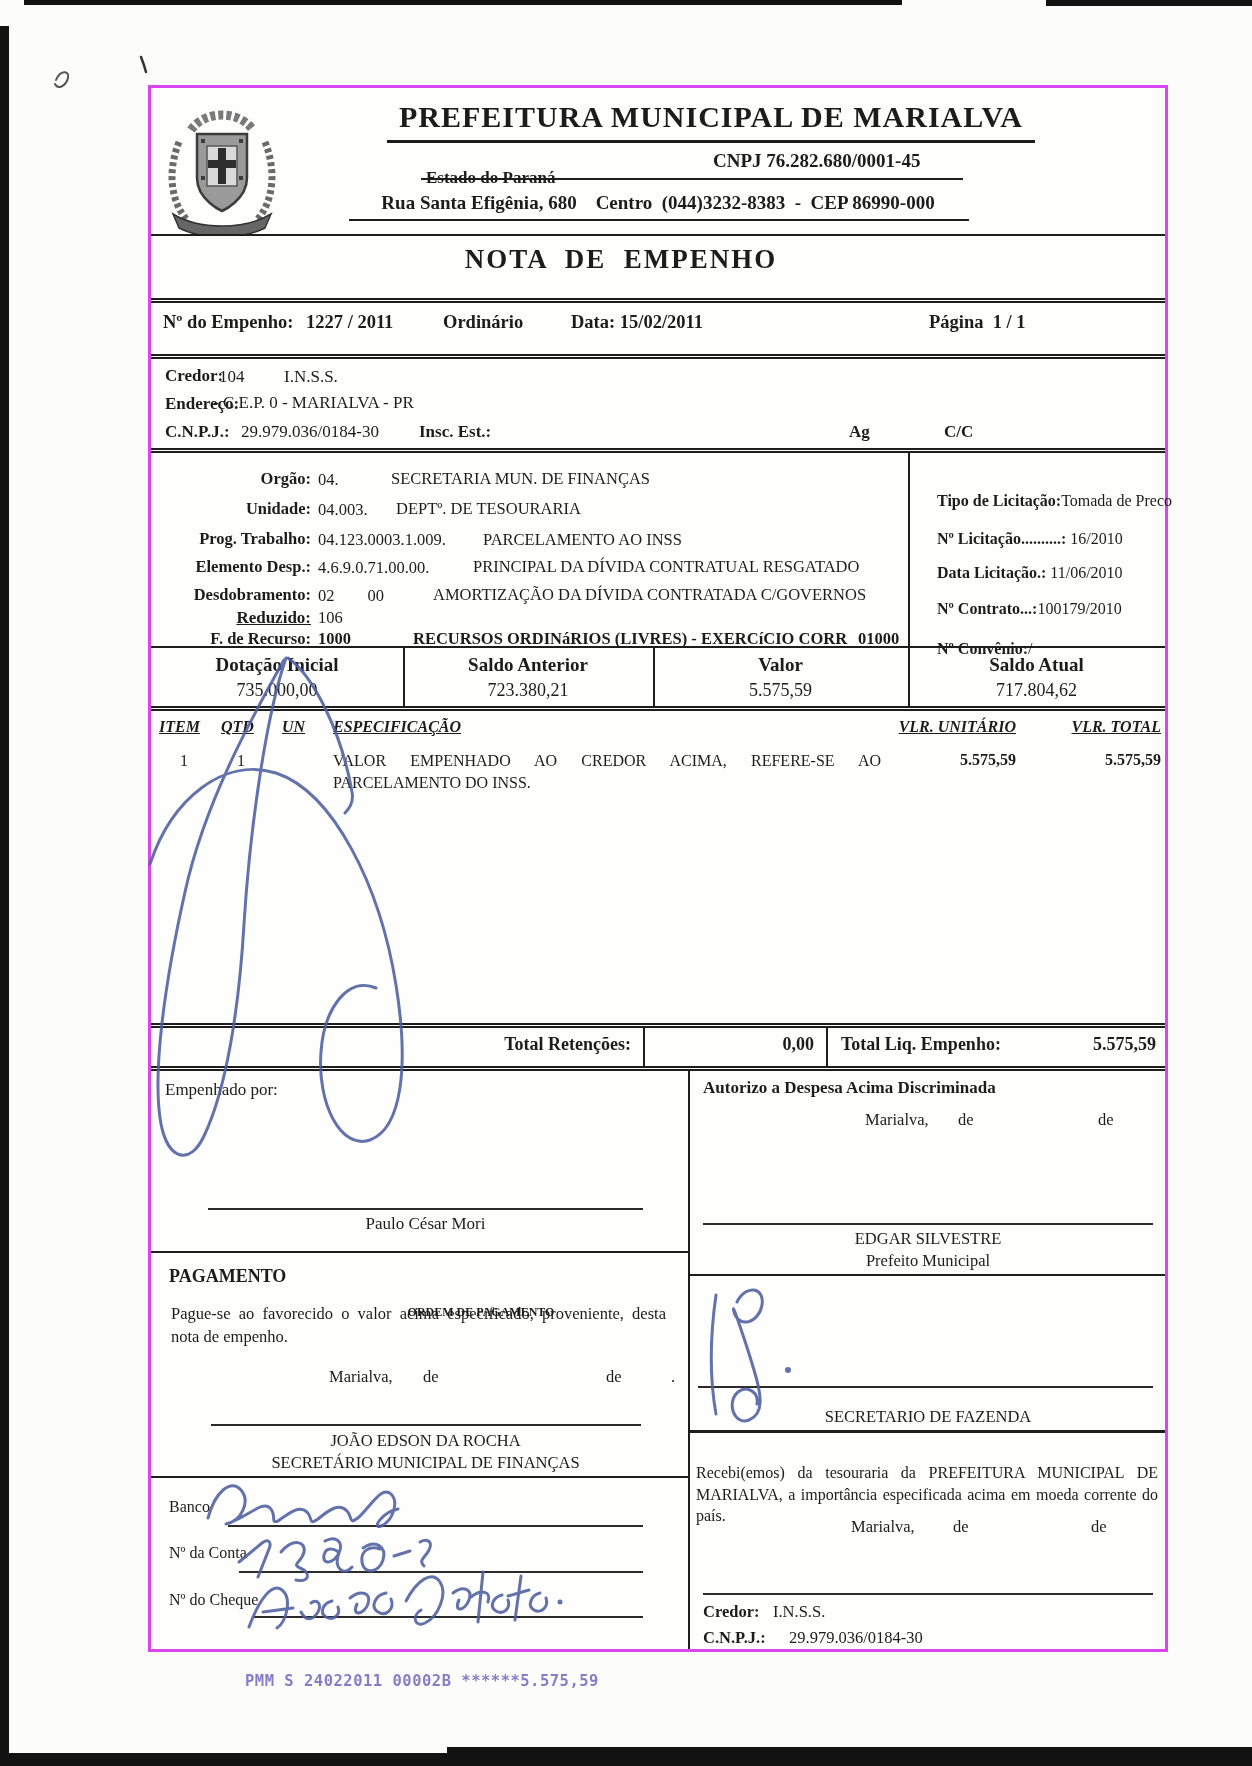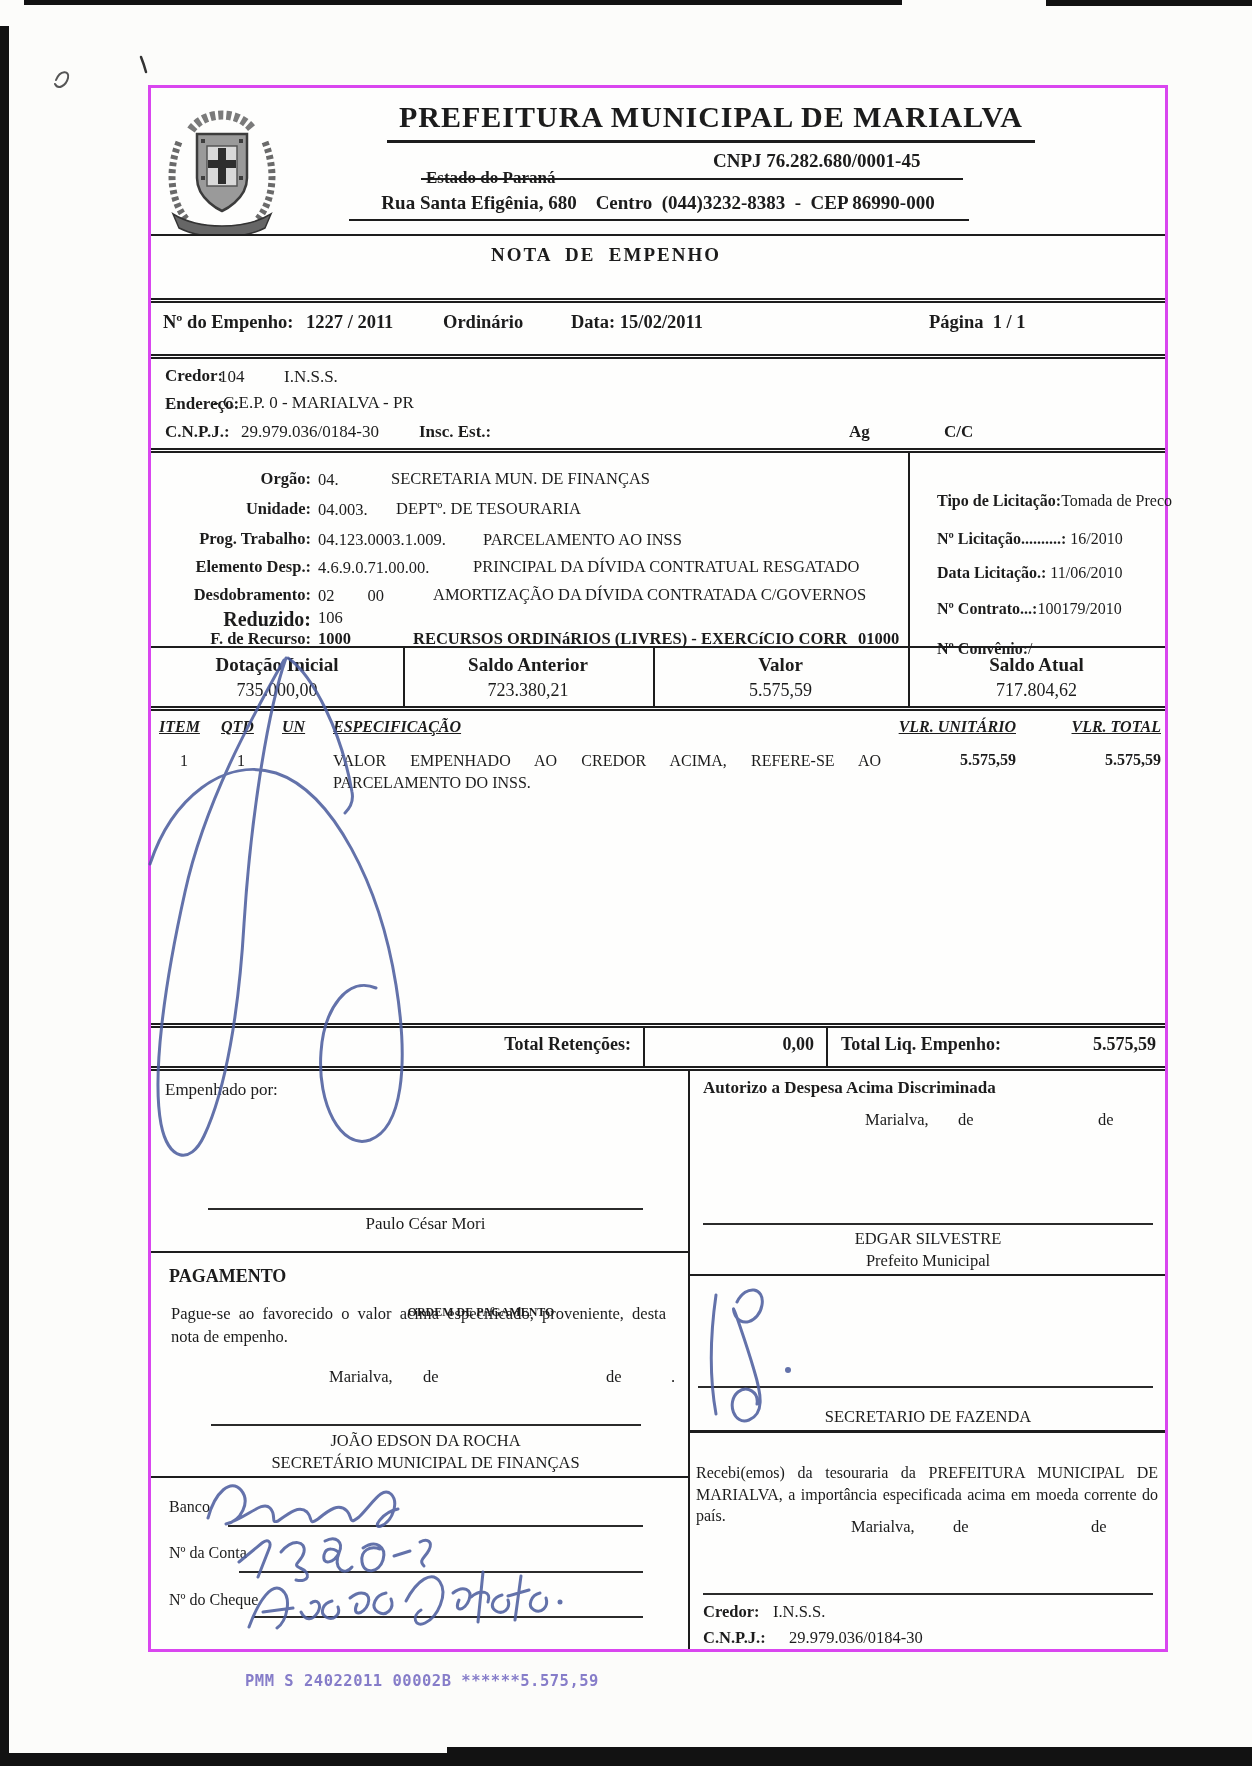--- a/index.html
+++ b/index.html
@@ -56,21 +56,21 @@
   <div class="t b c" style="left:230px;top:12px;width:660px;font-size:30px;letter-spacing:1px;">PREFEITURA MUNICIPAL DE MARIALVA</div>
   <div class="hline" style="left:236px;top:52px;width:648px;height:3px;"></div>
   <div class="t b" style="left:275px;top:80px;font-size:17px;">Estado do Paraná</div>
   <div class="t b" style="left:562px;top:62px;font-size:19px;">CNPJ 76.282.680/0001-45</div>
   <div class="hline" style="left:270px;top:90px;width:542px;"></div>
   <div class="t b c" style="left:198px;top:104px;width:618px;font-size:19px;">Rua Santa Efigênia, 680    Centro  (044)3232-8383  -  CEP 86990-000</div>
   <div class="hline" style="left:198px;top:131px;width:620px;"></div>
 
   <div class="hline" style="left:0;top:146px;width:1014px;"></div>
 
-  <div class="t b c" style="left:0;top:156px;width:910px;font-size:19px;letter-spacing:2px;">NOTA  DE  EMPENHO</div>
+  <div class="t b c" style="left:0;top:156px;width:910px;font-size:27px;letter-spacing:2px;padding-left:15px;">NOTA  DE  EMPENHO</div>
   <div class="dline" style="left:0;top:210px;width:1014px;"></div>
 
   <div class="t b" style="left:12px;top:224px;font-size:18.5px;">Nº do Empenho:</div>
   <div class="t b" style="left:155px;top:224px;font-size:18.5px;">1227 / 2011</div>
   <div class="t b" style="left:292px;top:224px;font-size:18.5px;">Ordinário</div>
   <div class="t b" style="left:420px;top:224px;font-size:18.5px;">Data: 15/02/2011</div>
   <div class="t b" style="left:778px;top:224px;font-size:18.5px;">Página  1 / 1</div>
   <div class="dline" style="left:0;top:266px;width:1014px;"></div>
 
   <div class="t b" style="left:14px;top:278px;">Credor:</div>
@@ -98,21 +98,21 @@
   <div class="t" style="left:332px;top:443px;font-size:16.5px;">PARCELAMENTO AO INSS</div>
 
   <div class="t b r" style="left:0;top:470px;width:160px;font-size:16.5px;">Elemento Desp.:</div>
   <div class="t" style="left:167px;top:471px;font-size:16.5px;">4.6.9.0.71.00.00.</div>
   <div class="t" style="left:322px;top:470px;font-size:16.5px;">PRINCIPAL DA DÍVIDA CONTRATUAL RESGATADO</div>
 
   <div class="t b r" style="left:0;top:498px;width:160px;font-size:16.5px;">Desdobramento:</div>
   <div class="t" style="left:167px;top:499px;font-size:16.5px;">02        00</div>
   <div class="t" style="left:282px;top:498px;font-size:16.5px;">AMORTIZAÇÃO DA DÍVIDA CONTRATADA C/GOVERNOS</div>
 
-  <div class="t b r" style="left:0;top:520px;width:160px;font-size:20px;">Reduzido:</div>
+  <div class="t b r" style="left:0;top:520px;width:160px;font-size:17px;text-decoration:underline;">Reduzido:</div>
   <div class="t" style="left:167px;top:521px;font-size:16.5px;">106</div>
 
   <div class="t b r" style="left:0;top:542px;width:160px;font-size:16.5px;">F. de Recurso:</div>
   <div class="t b" style="left:167px;top:542px;font-size:16.5px;">1000</div>
   <div class="t b" style="left:262px;top:542px;font-size:16.5px;">RECURSOS ORDINáRIOS (LIVRES) - EXERCíCIO CORR</div>
   <div class="t b" style="left:707px;top:542px;font-size:16.5px;">01000</div>
 
   <div class="vline" style="left:757px;top:364px;height:194px;"></div>
   <div class="t" style="left:770px;top:386px;font-size:16px;">
     <span class="b">Tipo de Licitação:</span><span>Tomada de Preco</span>

